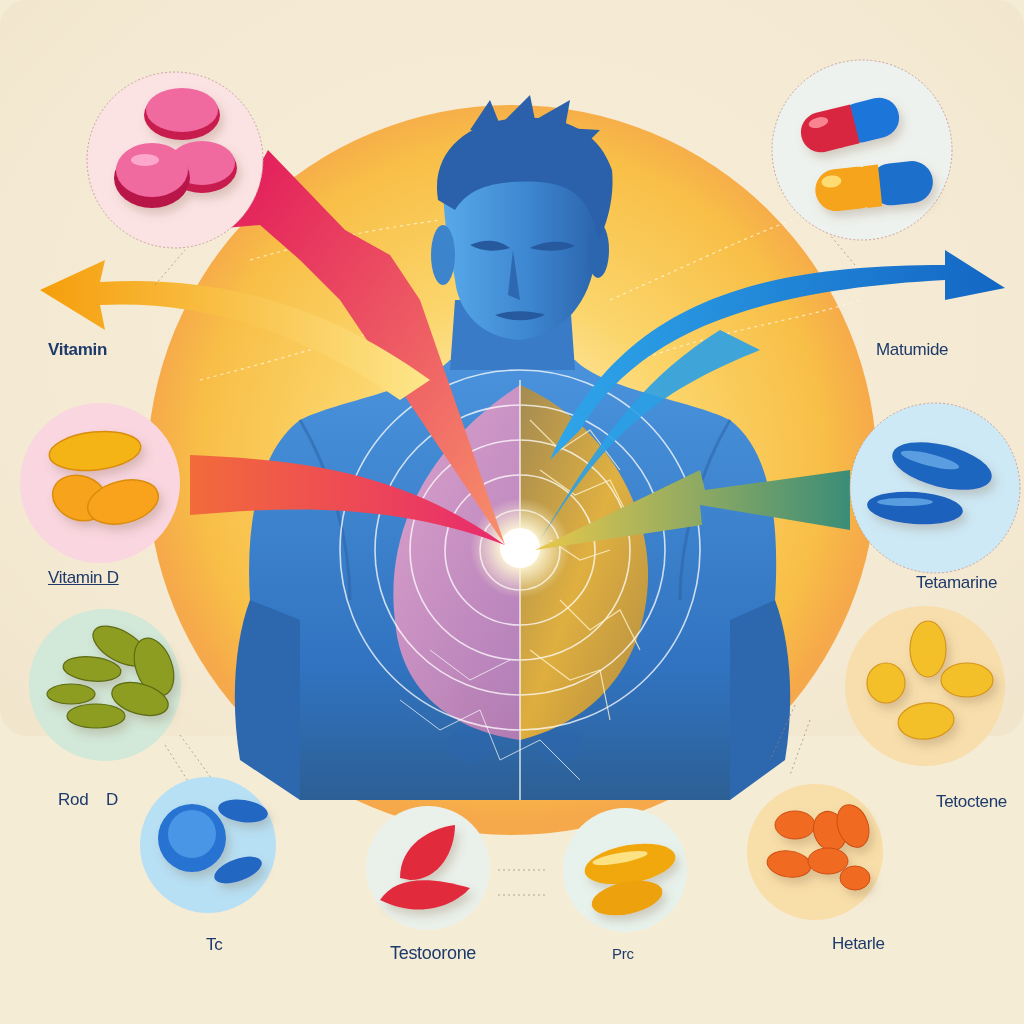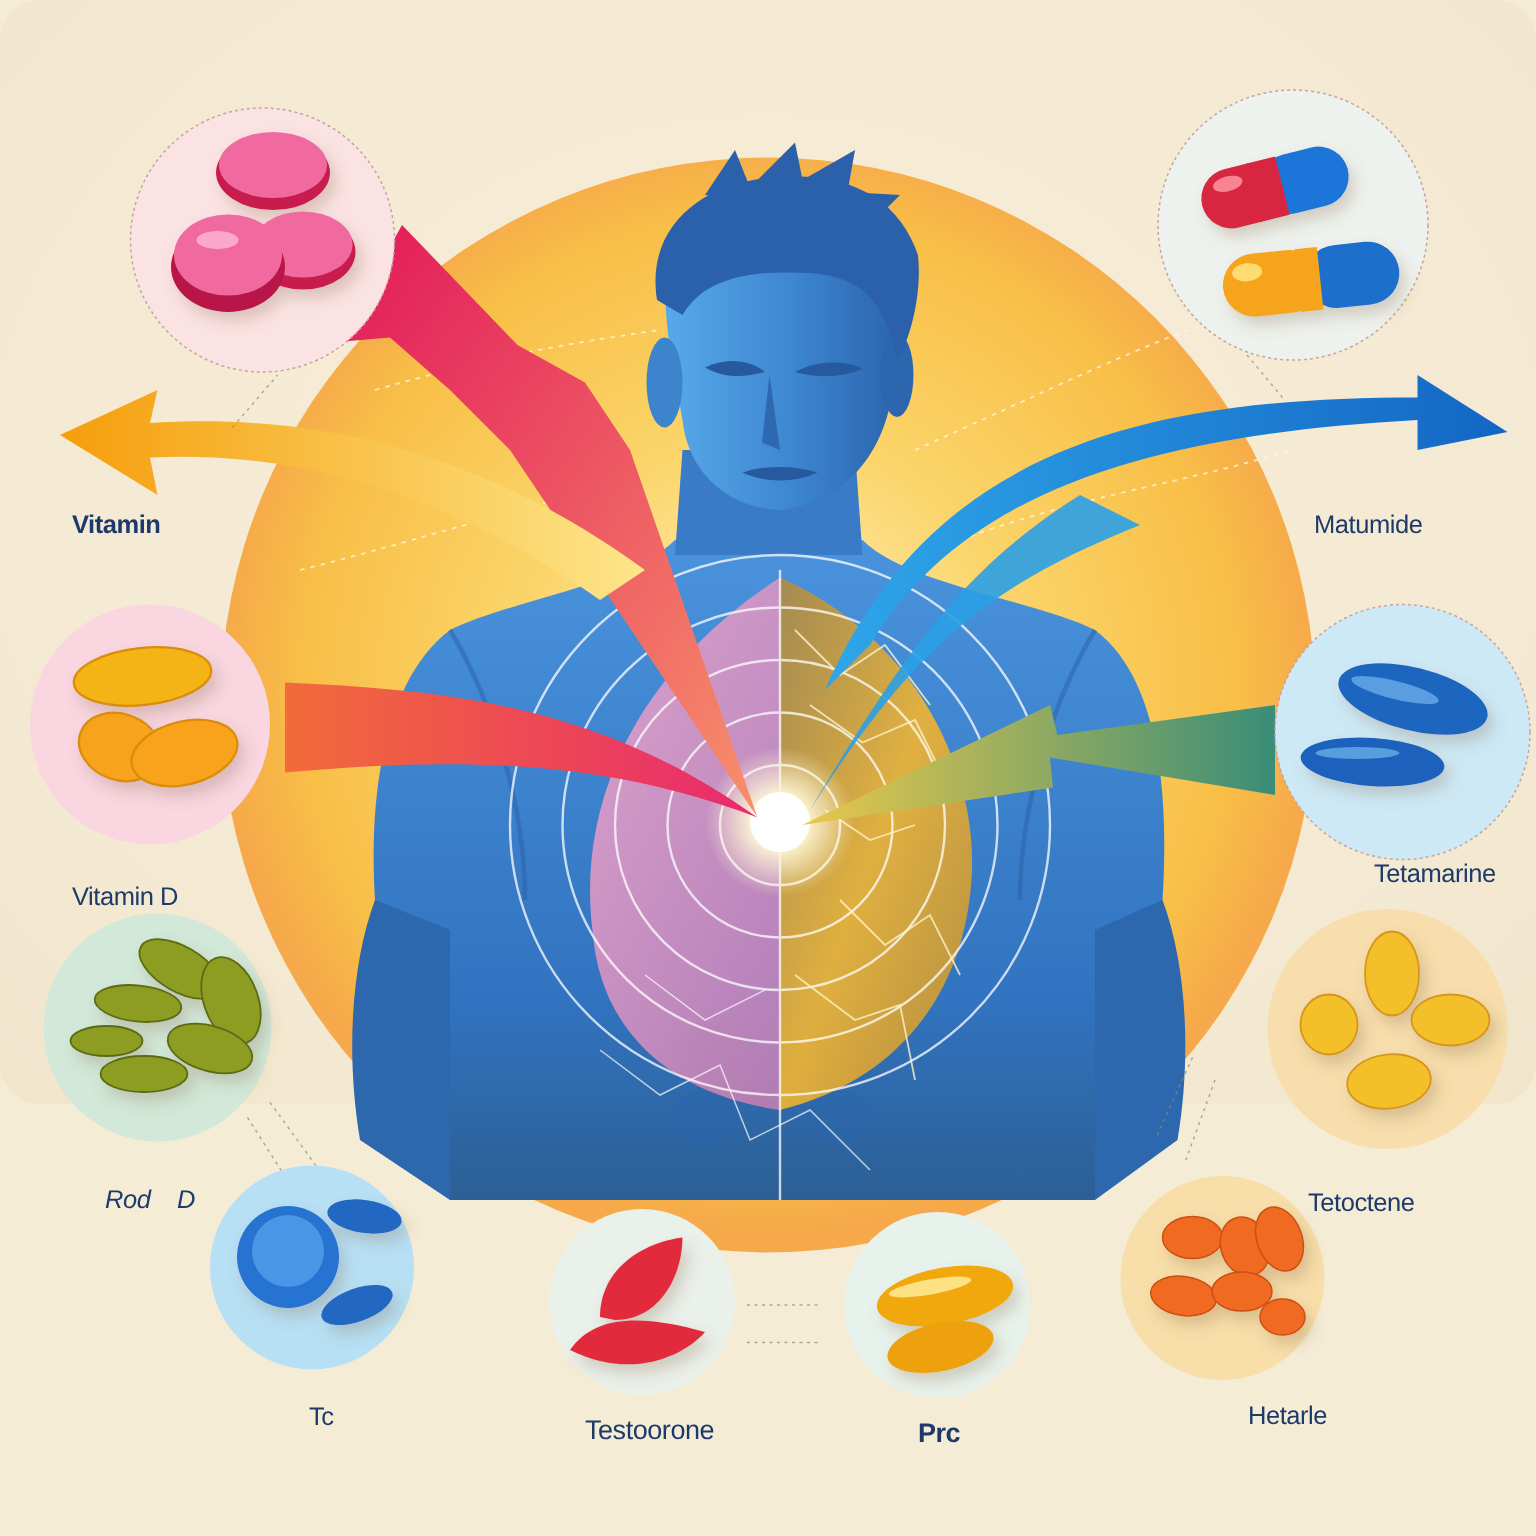--- a/index.html
+++ b/index.html
@@ -300,22 +300,22 @@
         <ellipse cx="853" cy="826" rx="15" ry="22" transform="rotate(-20 853 826)"></ellipse>
         <ellipse cx="789" cy="864" rx="22" ry="13" transform="rotate(8 789 864)"></ellipse>
         <ellipse cx="828" cy="861" rx="20" ry="13"></ellipse>
         <ellipse cx="855" cy="878" rx="15" ry="12"></ellipse>
       </g>
     </g>
   </svg>
 
   <div class="label bold" style="left:48px; top:340px;">Vitamin</div>
   <div class="label" style="left:876px; top:340px;">Matumide</div>
-  <div class="label" style="left:48px; top:588px;">Vitamin D</div>
+  <div class="label" style="left:48px; top:568px;text-decoration:underline;">Vitamin D</div>
   <div class="label" style="left:900px; top:573px;margin-left:16px;">Tetamarine</div>
-  <div class="label" style="left:70px; top:790px; white-space:pre;font-style:italic;">Rod    D</div>
-  <div class="label" style="left:872px; top:792px;">Tetoctene</div>
+  <div class="label" style="left:58px; top:790px; white-space:pre;">Rod    D</div>
+  <div class="label" style="left:936px; top:792px;">Tetoctene</div>
   <div class="label" style="left:206px; top:935px;">Tc</div>
   <div class="label" style="left:390px; top:943px; font-size:18px;">Testoorone</div>
-  <div class="label" style="left:612px; top:945px; font-size:18px;font-weight:bold;">Prc</div>
+  <div class="label" style="left:612px; top:945px; font-size:15px;">Prc</div>
   <div class="label" style="left:832px; top:934px;">Hetarle</div>
 
 </div>
 
 </body></html>

